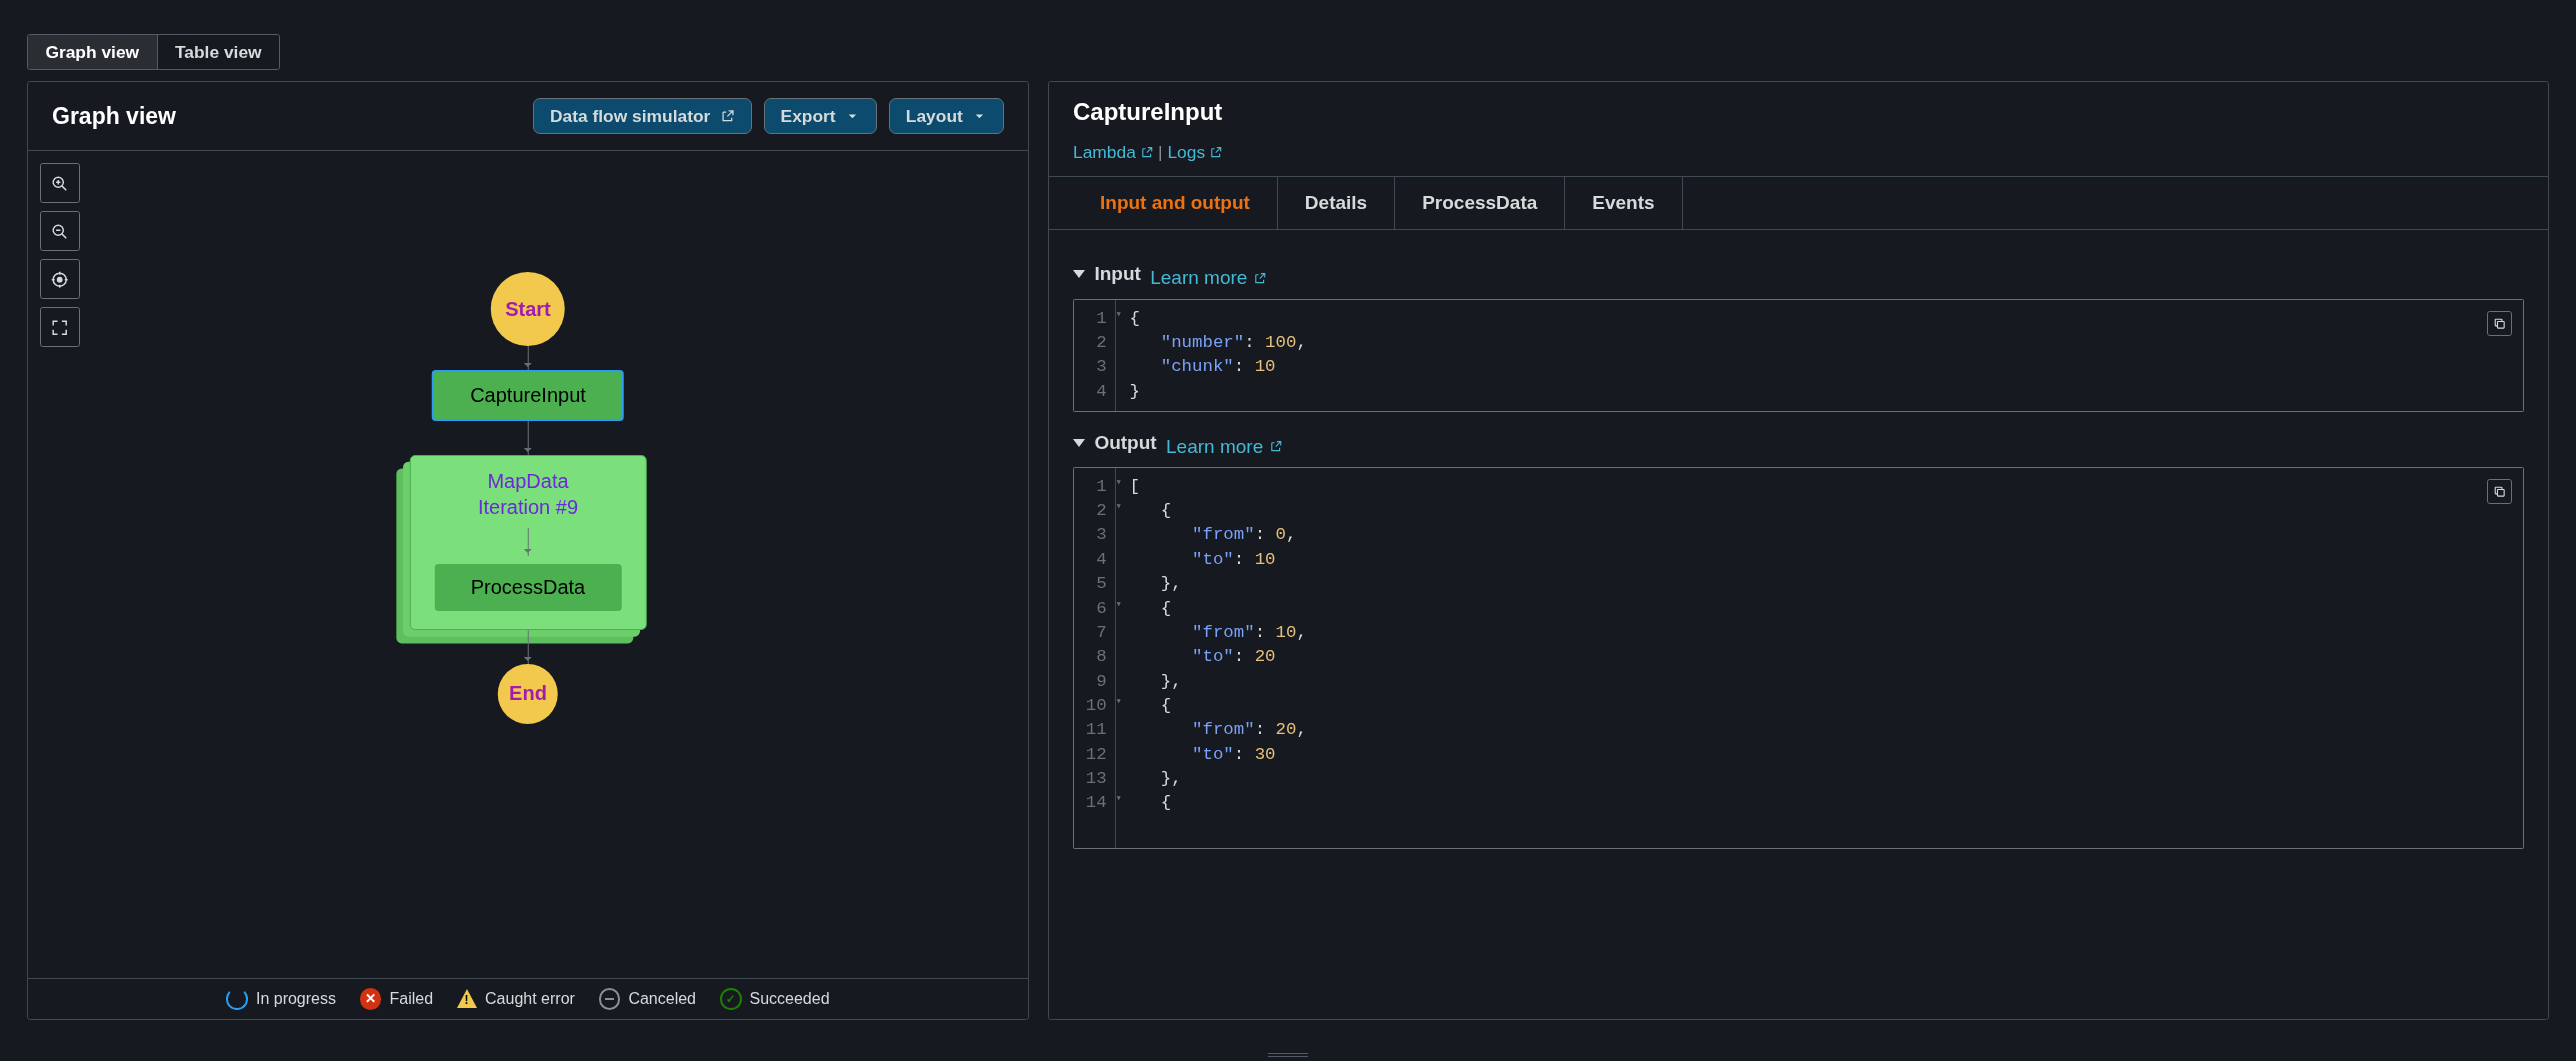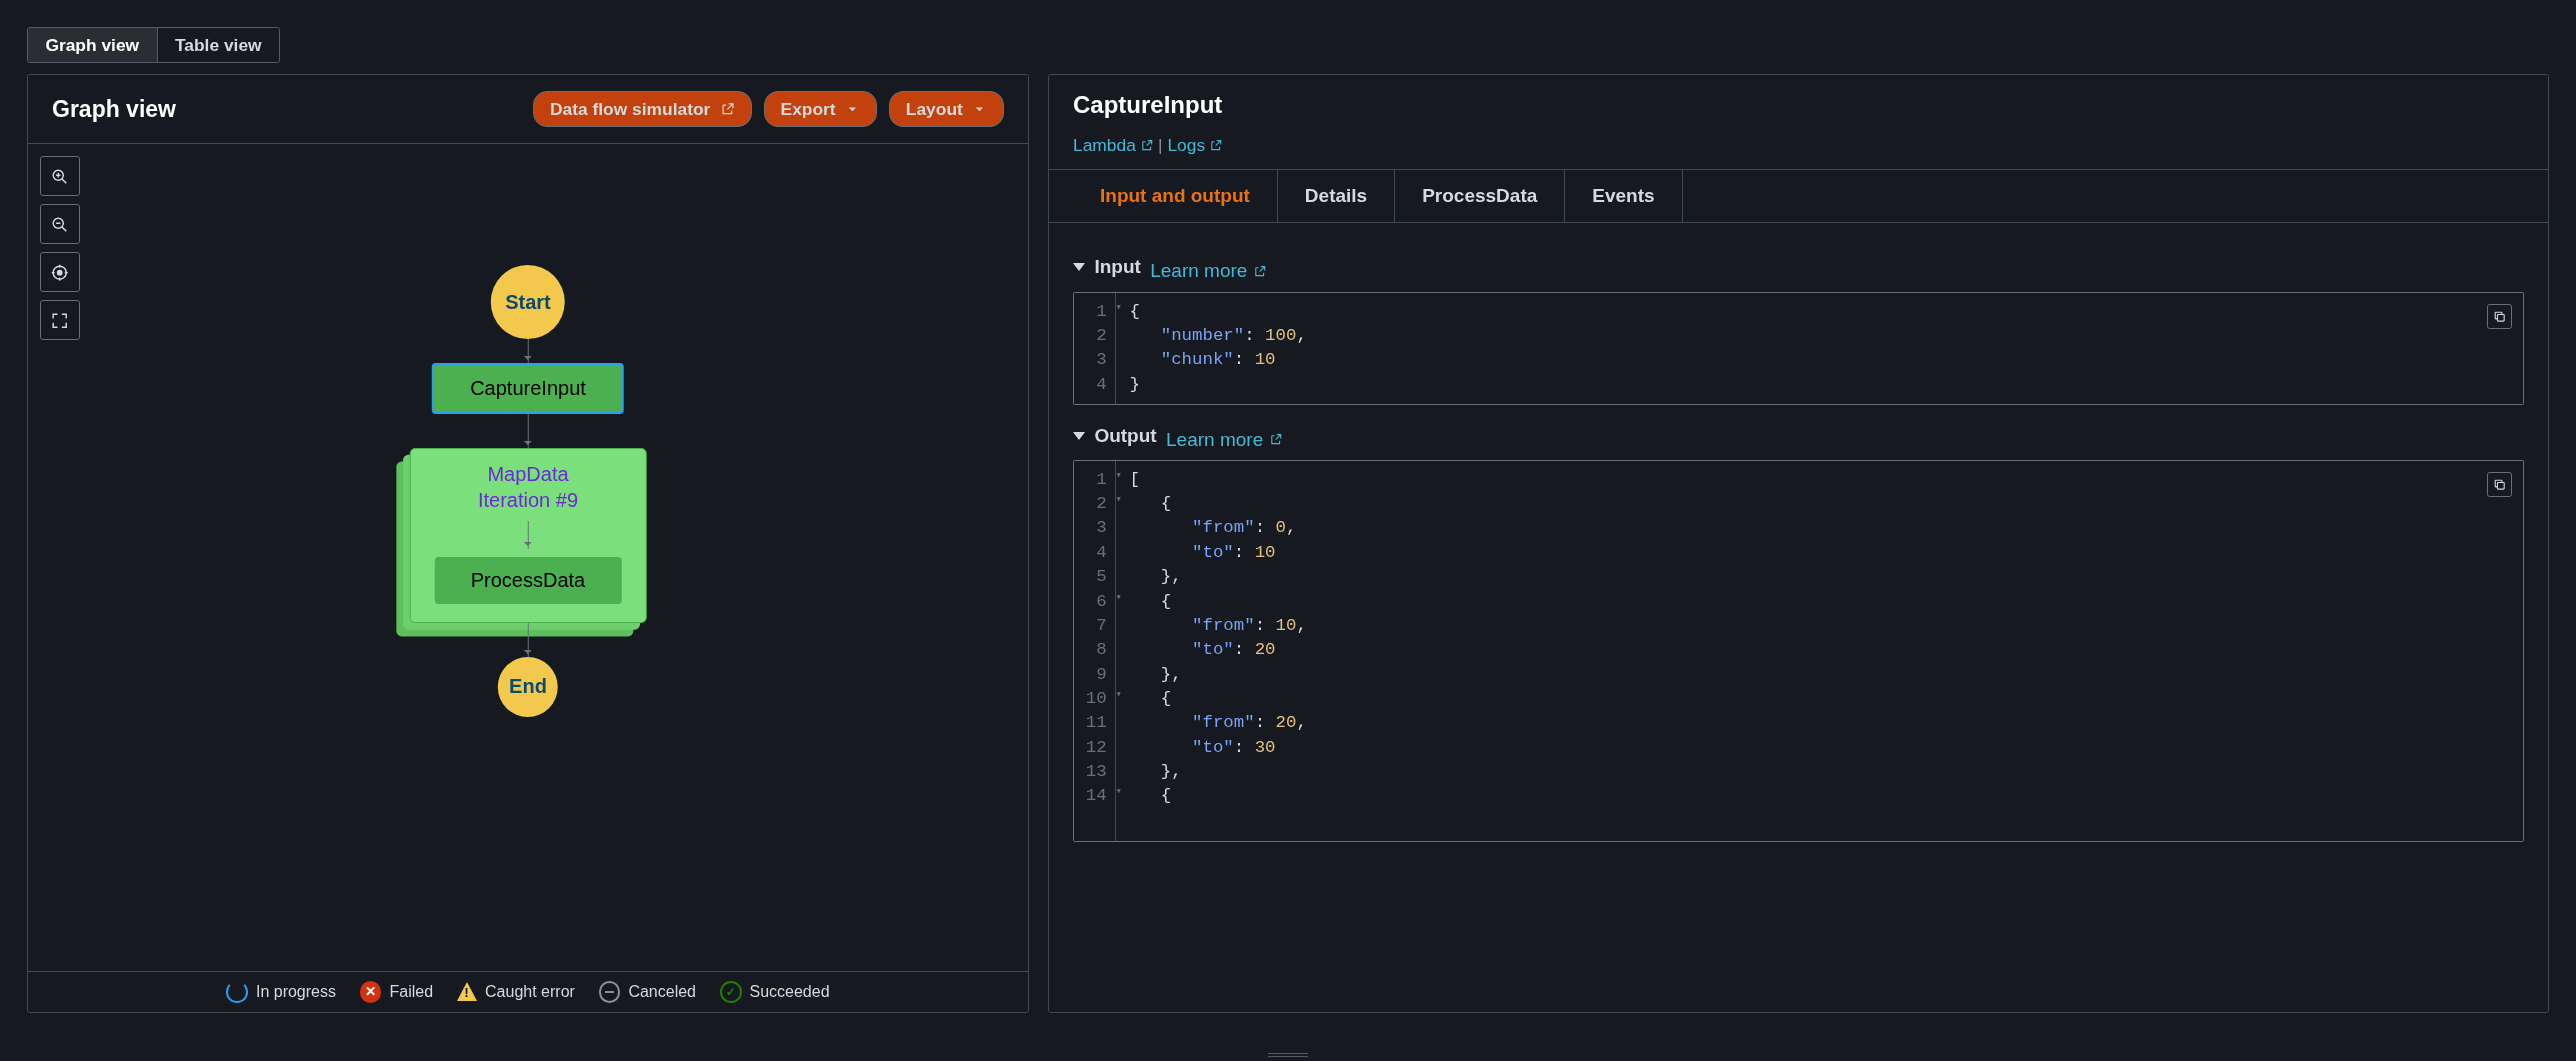--- a/index.html
+++ b/index.html
@@ -5,21 +5,21 @@
 * { margin: 0; padding: 0; box-sizing: border-box; }
 body {
   background: #16191f;
   color: #d5dbdb;
   font-family: "Amazon Ember", "Helvetica Neue", Arial, sans-serif;
   font-size: 9.4px;
   width: 2576px;
   height: 1062px;
   transform-origin: top left;
 }
-.app { padding: 27px 27px 0 27px; }
+.app { padding: 34px 27px 0 27px; }
 
 
 .view-tabs {
   display: inline-flex;
   border: 0.7px solid #545b64;
   border-radius: 2.7px;
   overflow: hidden;
   margin-bottom: 10.7px;
 }
 .view-tabs button {
@@ -58,25 +58,25 @@
 .left-header {
   display: flex;
   justify-content: space-between;
   align-items: center;
   padding: 16px 24px;
   border-bottom: 0.7px solid #3f4a52;
 }
 .left-title { font-size: 23px; font-weight: 700; color: #ffffff; }
 .left-actions { display: flex; gap: 12px; }
 .btn {
-  background: #c2410c;
+  background: #0c4a6e;
   border: 0.7px solid #687078;
   color: #d5dbdb;
   padding: 6.7px 16px;
-  border-radius: 14px;
+  border-radius: 7px;
   font-size: 17.4px;
   font-weight: 700;
   cursor: pointer;
   display: inline-flex;
   align-items: center;
   gap: 9.4px;
 }
 .btn svg { width: 14.8px; height: 14.8px; }
 
 
@@ -109,21 +109,21 @@
   top: 121px;
   transform: translateX(-50%);
   display: flex;
   flex-direction: column;
   align-items: center;
 }
 .node-circle {
   width: 74px; height: 74px;
   border-radius: 50%;
   background: #f2c94c;
-  color: #0c4a6e;
+  color: #a21caf;
   font-weight: 700;
   font-size: 20px;
   display: flex; align-items: center; justify-content: center;
 }
 .node-rect {
   background: #4caf50;
   color: #000;
   padding: 12px 36px;
   font-size: 20px;
   border-radius: 4px;

